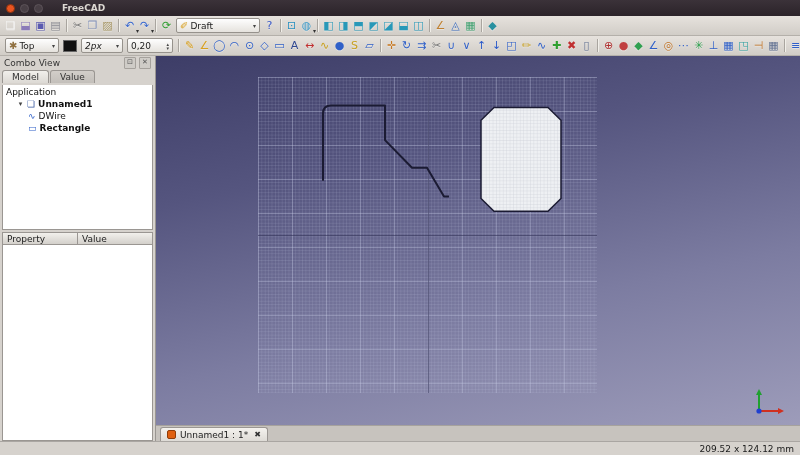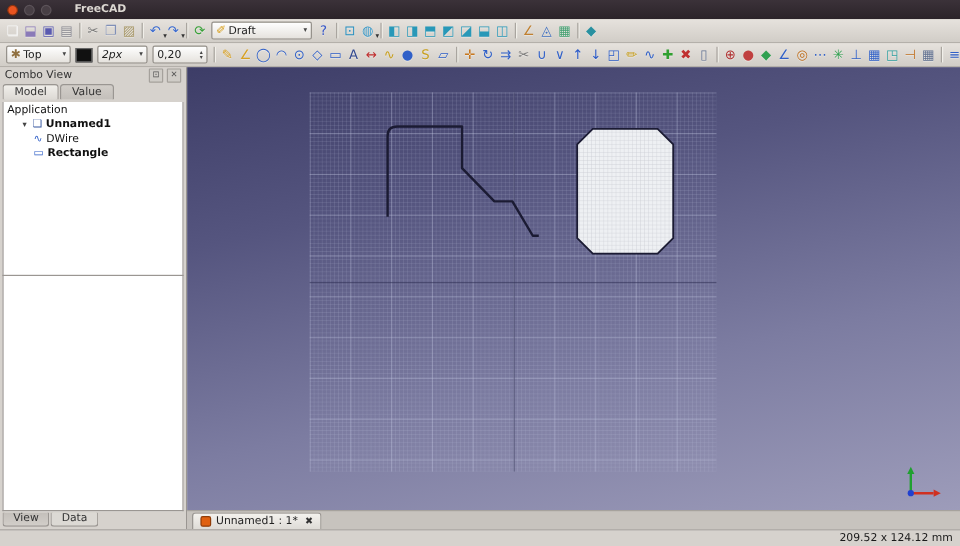--- a/index.html
+++ b/index.html
@@ -359,25 +359,25 @@
           </div>
           <div class="trow" style="padding-left: 25px;">
             <span class="ticon" style="color: rgb(48, 96, 200);">∿</span>
             <span class="tlabel">DWire</span>
           </div>
           <div class="trow" style="padding-left: 25px;">
             <span class="ticon" style="color: rgb(48, 96, 200);">▭</span>
             <span class="tlabel bold">Rectangle</span>
           </div>
         </div>
+      <div class="prop-header">
+        <span class="pcol">Property</span>
+        <span class="pcol">Value</span>
+      </div>
       <div class="prop-body"></div>
-      <div class="bottom-tabs" id="bottomTabs">
-          <span class="btab">View</span>
-          <span class="btab active">Data</span>
-        </div>
     </div>
 
     <div class="rightcol">
       <div class="viewport">
         <div class="grid">
           <div class="axis-h"></div>
           <div class="axis-v"></div>
         </div>
         <svg class="shapes" viewBox="0 0 644 373" preserveAspectRatio="none">
           <defs>

